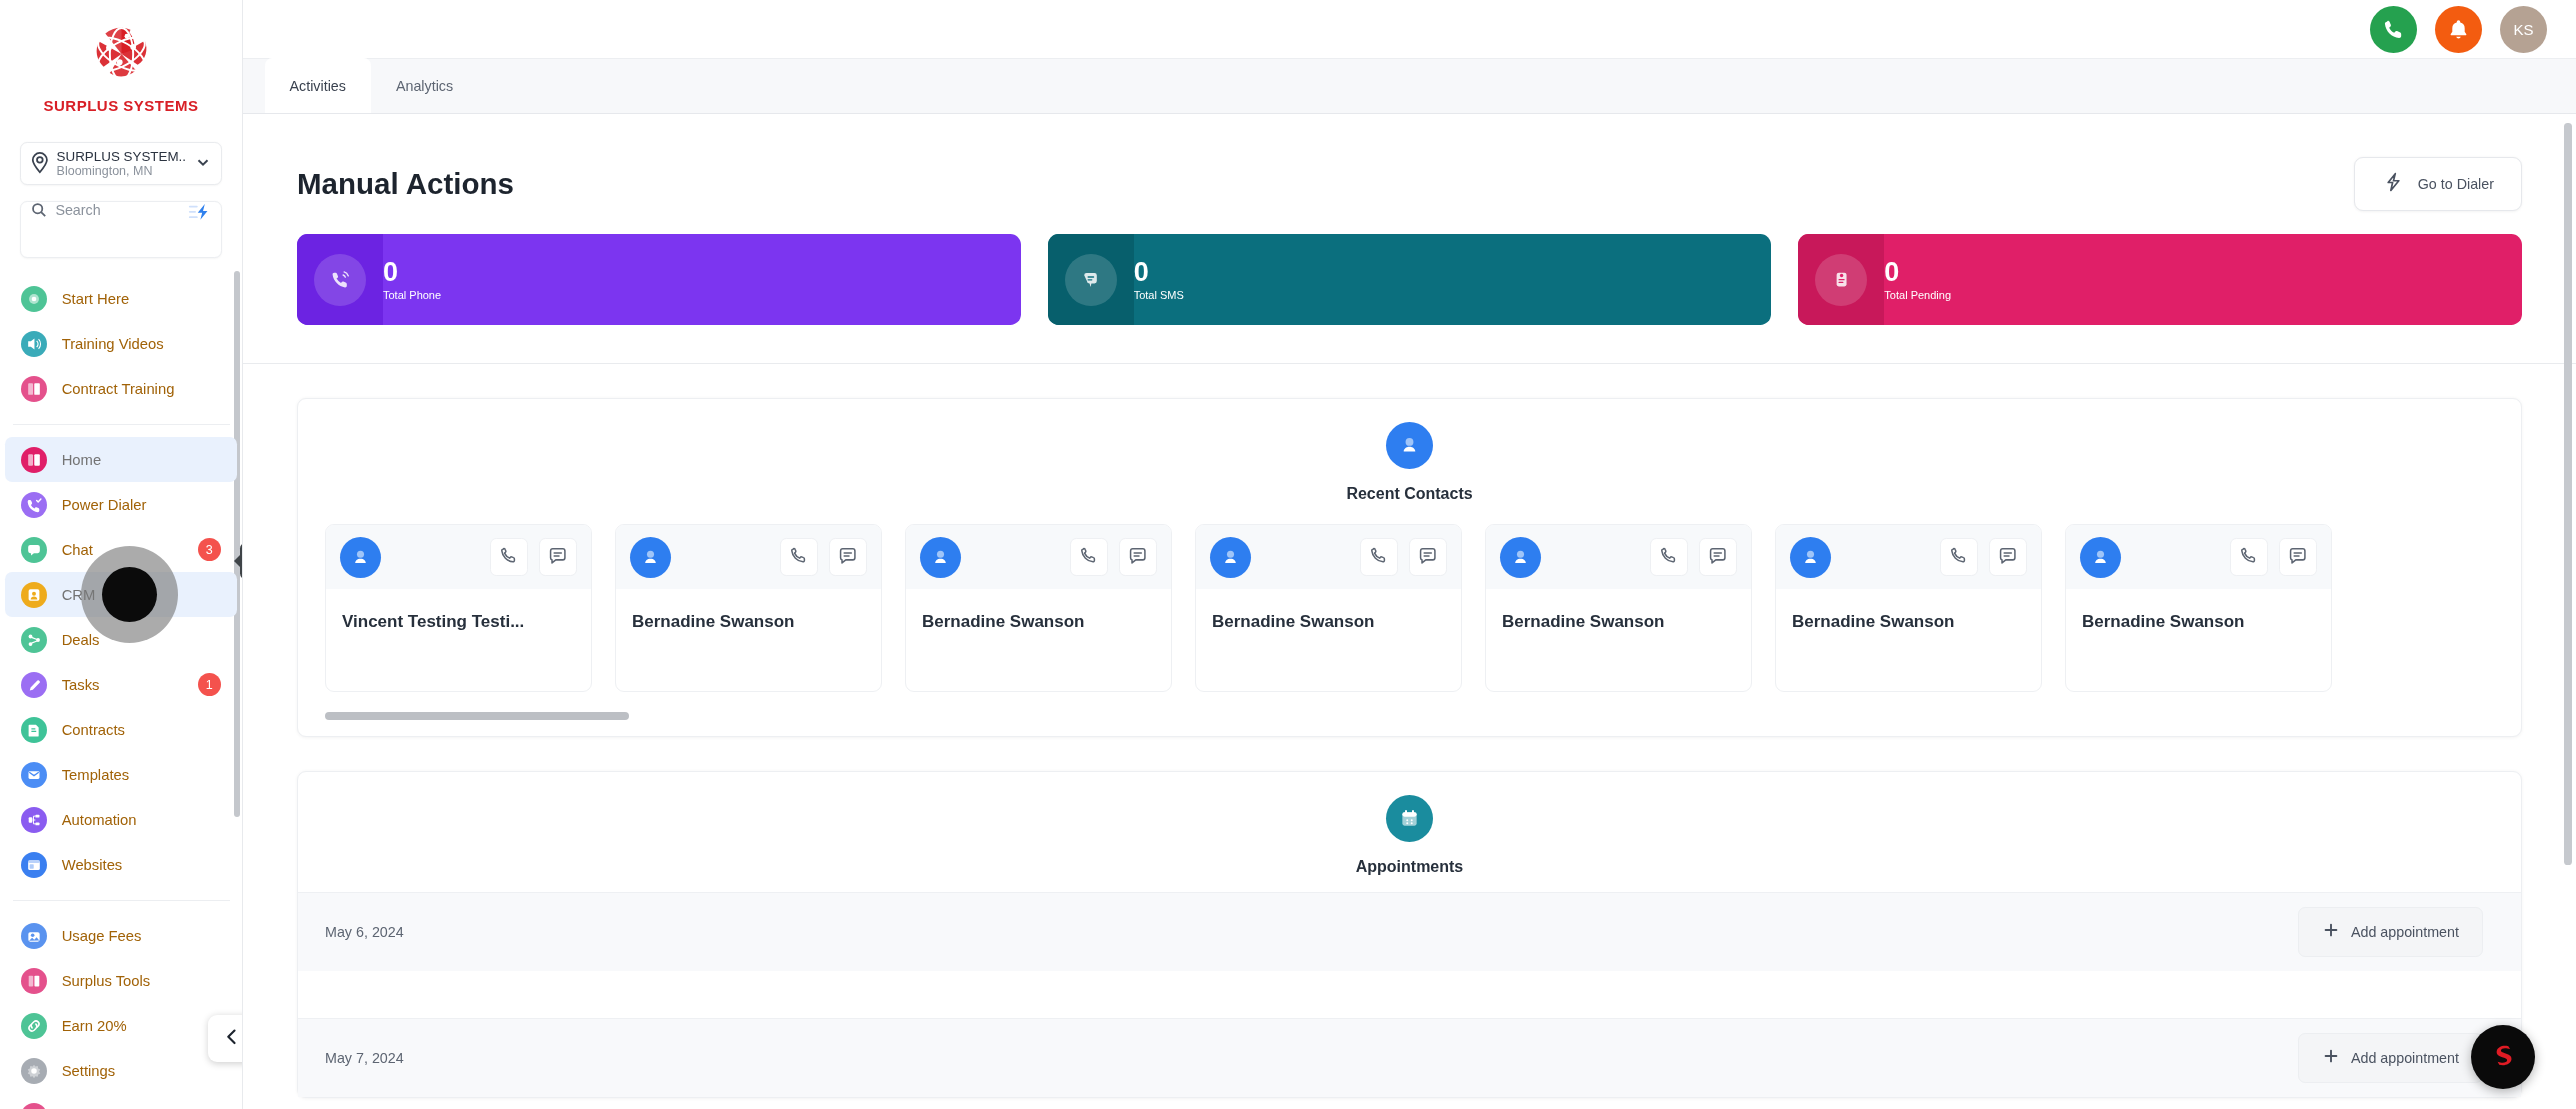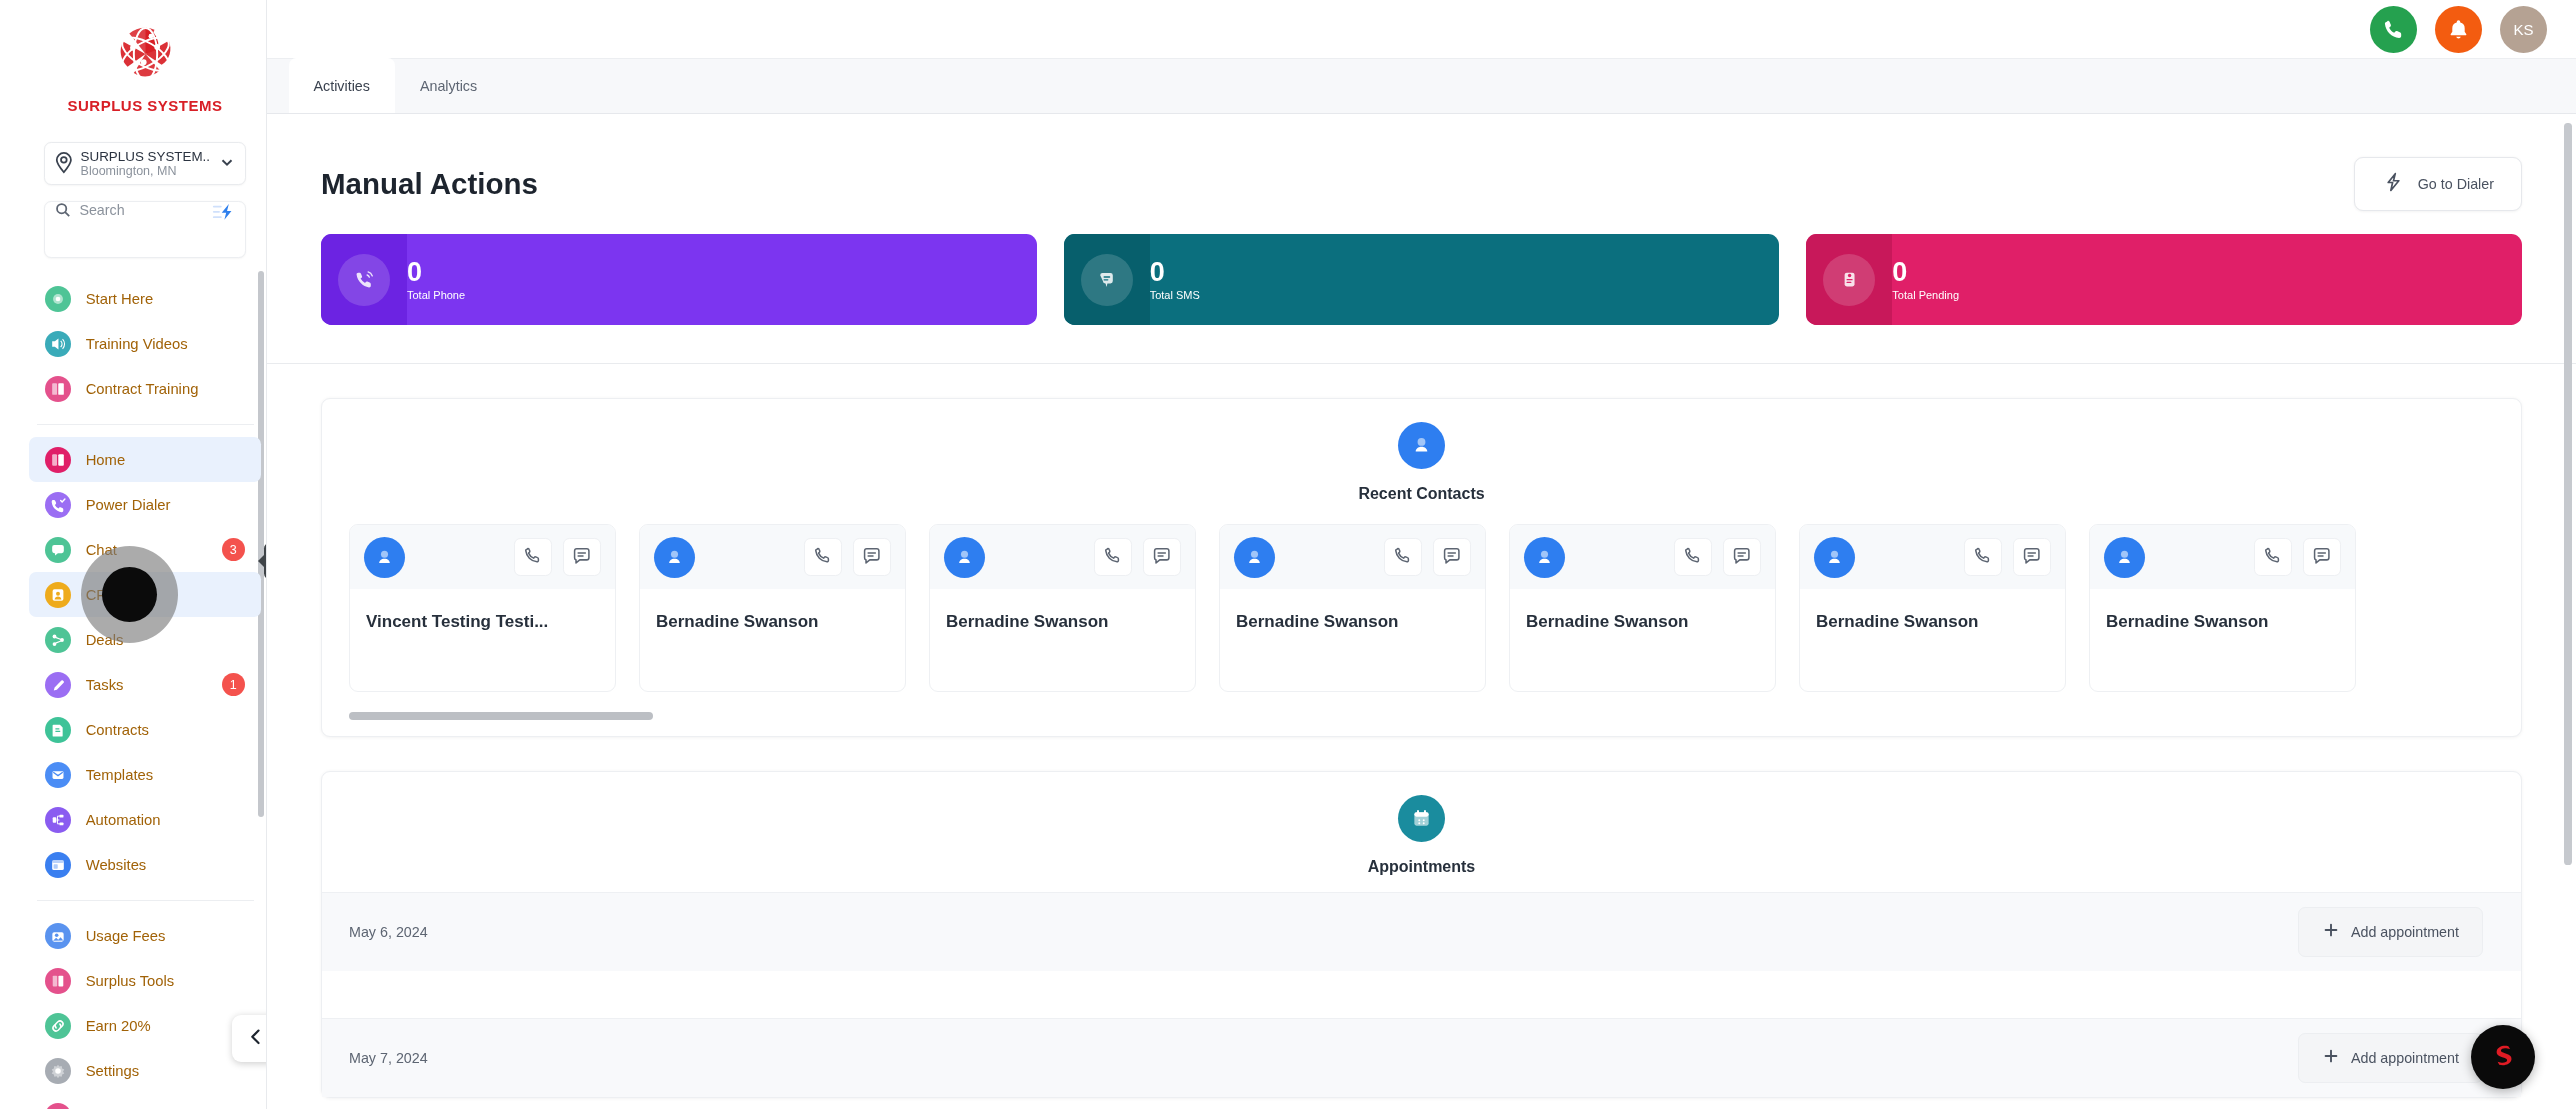--- a/index.html
+++ b/index.html
@@ -14,21 +14,20 @@
   .app { position: relative; width: 2576px; height: 1109px; display: flex; }
 
   
   .sidebar {
     width: 243px; height: 1109px; flex: 0 0 243px;
     background: #ffffff;
     border-right: 0.9px solid #e8eaed;
     position: relative;
     display: flex; flex-direction: column;
     overflow: hidden;
-    margin-left: 24px;
   }
   .logo-wrap { padding: 19.7px 0 23px 0; display: flex; flex-direction: column; align-items: center; }
   .logo-mark { width: 79px; height: 70px; position: relative; }
   .logo-text { margin-top: 7.2px; font-size: 15px; font-weight: 700; letter-spacing: 0.5px; color: #d81f26; }
 
   .loc-box {
     margin: 5.4px 19.7px 0 19.7px; height: 43px; border: 0.9px solid #e9ebee; border-radius: 7.2px;
     background: #fff; display: flex; align-items: center; padding: 0 9px; gap: 7.2px;
     box-shadow: 0 0.9px 1.8px rgba(0,0,0,.04);
   }
@@ -45,21 +44,21 @@
 
   .nav { margin-top: 12.5px; flex: 1; overflow: hidden; position: relative; }
   .nav-group { padding: 5.4px 0; }
   .nav-sep { height: 0.9px; background: #eceef1; margin: 7.2px 12.5px; }
   .nav-item {
     display: flex; align-items: center; gap: 14.3px;
     height: 45px; padding: 0 16px 0 16px; margin: 0 5.4px; border-radius: 7.2px;
     cursor: pointer; position: relative;
   }
   .nav-item.active { background: #e9f1fd; }
-  .nav-item.active .nav-label { color: #a16207; }
+  .nav-item.active .nav-label { color: #737373; }
   .nav-ico {
     width: 26px; height: 26px; border-radius: 50%; flex: 0 0 26px;
     display: flex; align-items: center; justify-content: center; color: #fff;
   }
   .nav-ico svg { display: block; }
   .nav-label { font-size: 14.8px; color: #a16207; white-space: nowrap; flex: 1; }
   .nav-badge {
     min-width: 23px; height: 23px; padding: 0 6.3px; border-radius: 11.6px;
     background: #f4524d; color: #fff; font-size: 12.5px; font-weight: 500;
     display: flex; align-items: center; justify-content: center;

